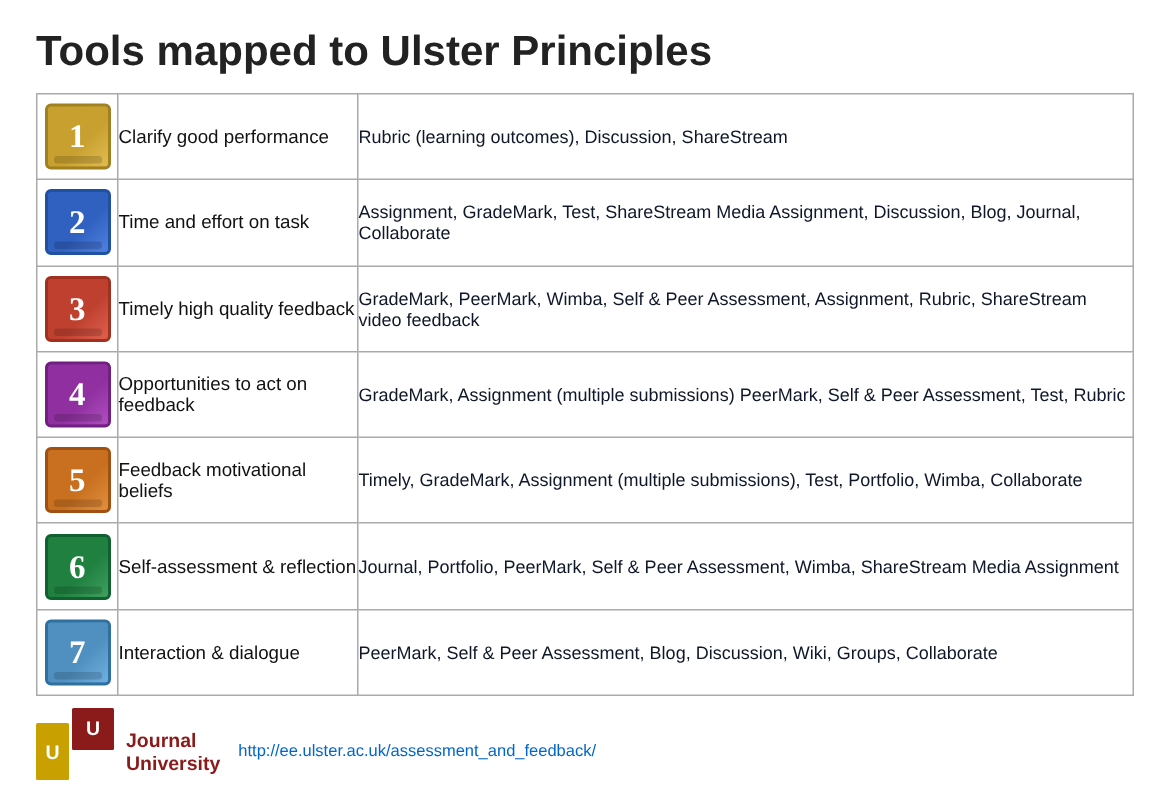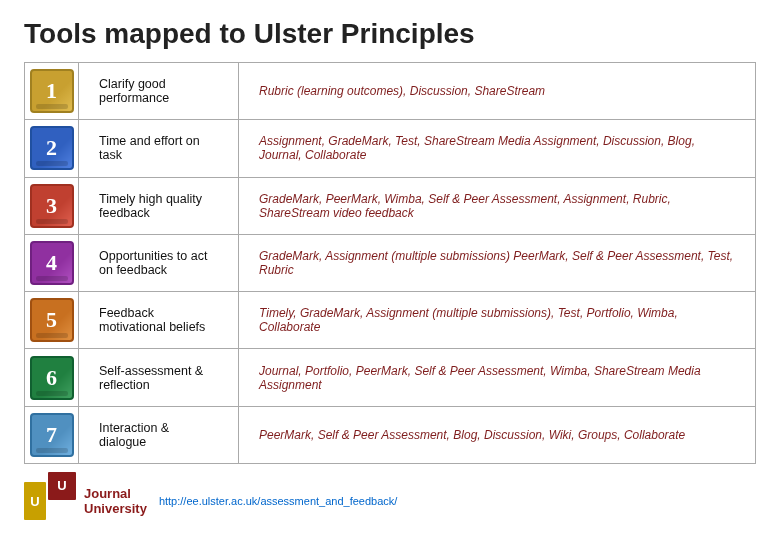--- a/index.html
+++ b/index.html
@@ -25,21 +25,21 @@
     }
     table {
       width: 100%;
       border-collapse: collapse;
       flex: 1;
     }
     table, td, th {
       border: 1px solid #aaa;
     }
     td {
-      padding: 5px 20px;
+      padding: 5px 0;
       vertical-align: middle;
       font-size: 12.5px;
       color: #111;
     }
     .block-cell {
       width: 54px;
       text-align: center;
       padding: 4px;
     }
     .block-img {
@@ -54,23 +54,22 @@
       border-radius: 4px;
       font-family: Georgia, serif;
       position: relative;
     }
     .principle-cell {
       width: 160px;
       font-style: normal;
       font-size: 12.5px;
     }
     .tools-cell {
-      font-style: italic;
       font-size: 12px;
-      color: #7f1d1d;
+      color: #0f172a;
     }
     .footer {
       display: flex;
       align-items: center;
       padding-top: 8px;
       gap: 12px;
     }
     .logo-area {
       display: flex;
       align-items: center;

